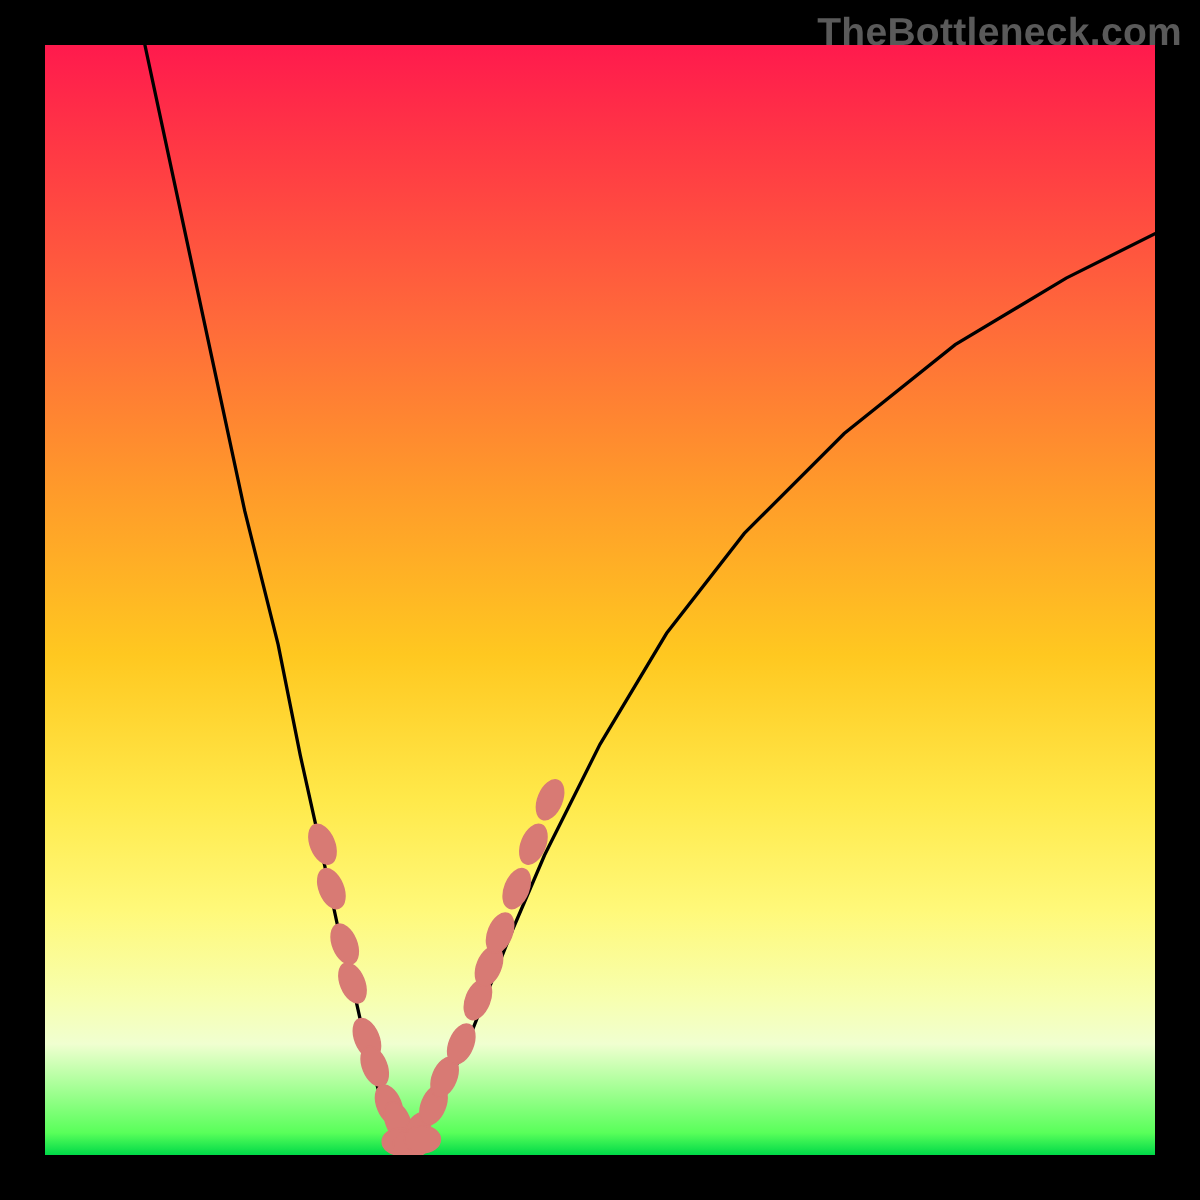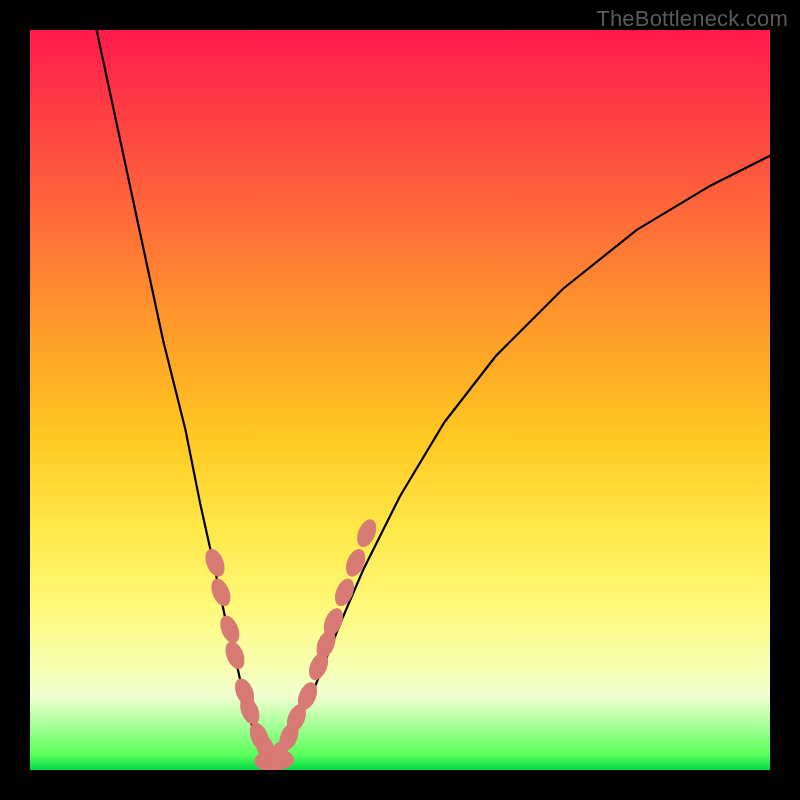--- a/index.html
+++ b/index.html
@@ -40,22 +40,22 @@
         #f0ffd0 90%,
         #59ff5a 98%,
         #00d948 100%
       );
   }
   .watermark {
     position: absolute;
     top: 6px;
     right: 12px;
     color: #5a5a5a;
-    font-size: 22px;
-    font-weight: 400;
+    font-size: 26px;
+    font-weight: 700;
     letter-spacing: 0.2px;
     user-select: none;
     text-align: center;
   }
   svg.curves {
     position: absolute;
     left: 0;
     top: 0;
     width: 740px;
     height: 740px;

